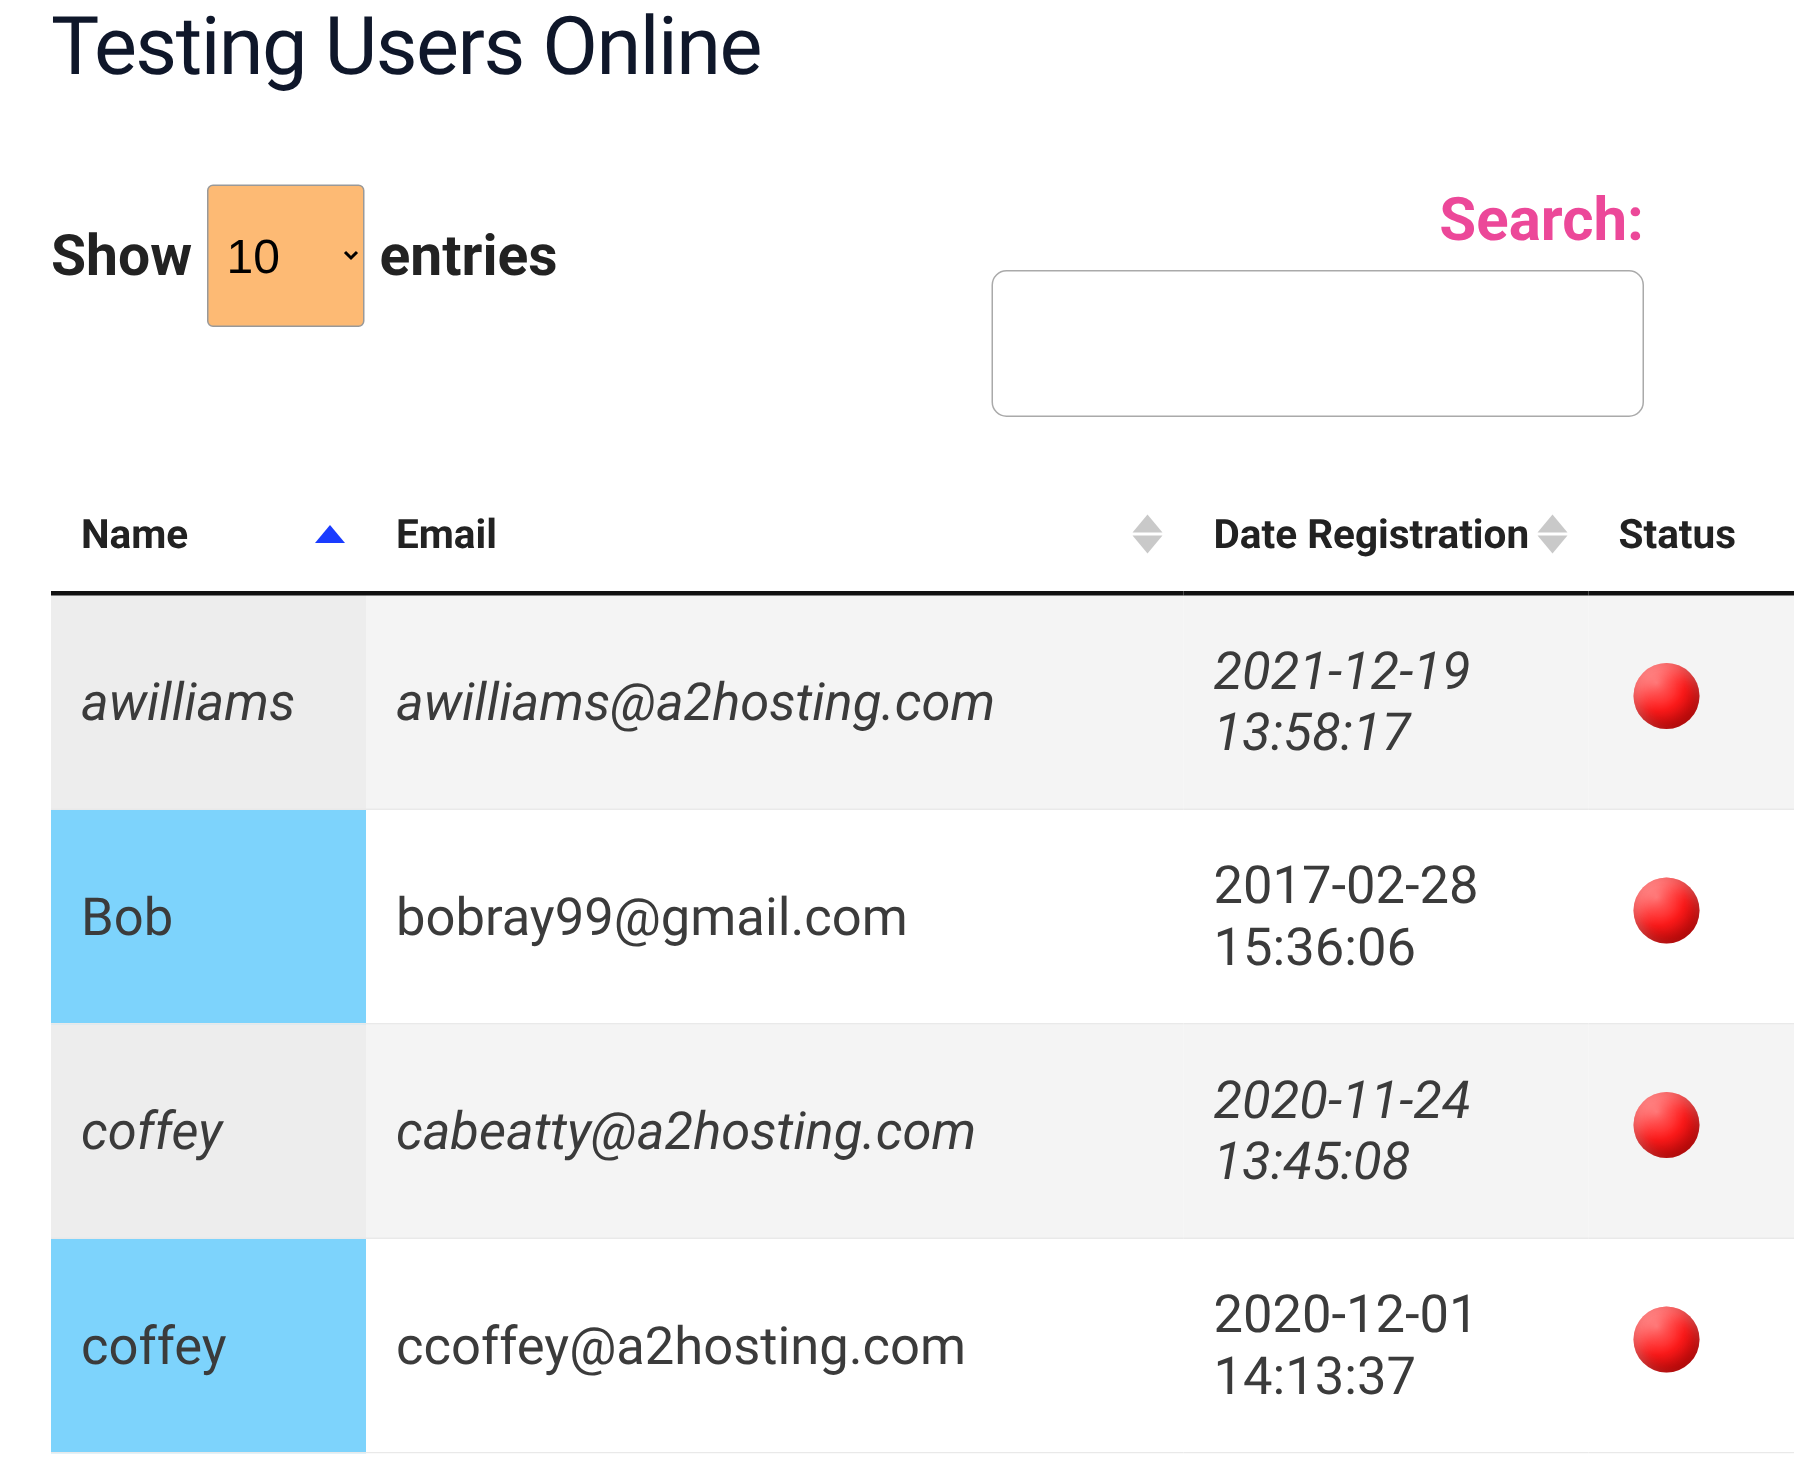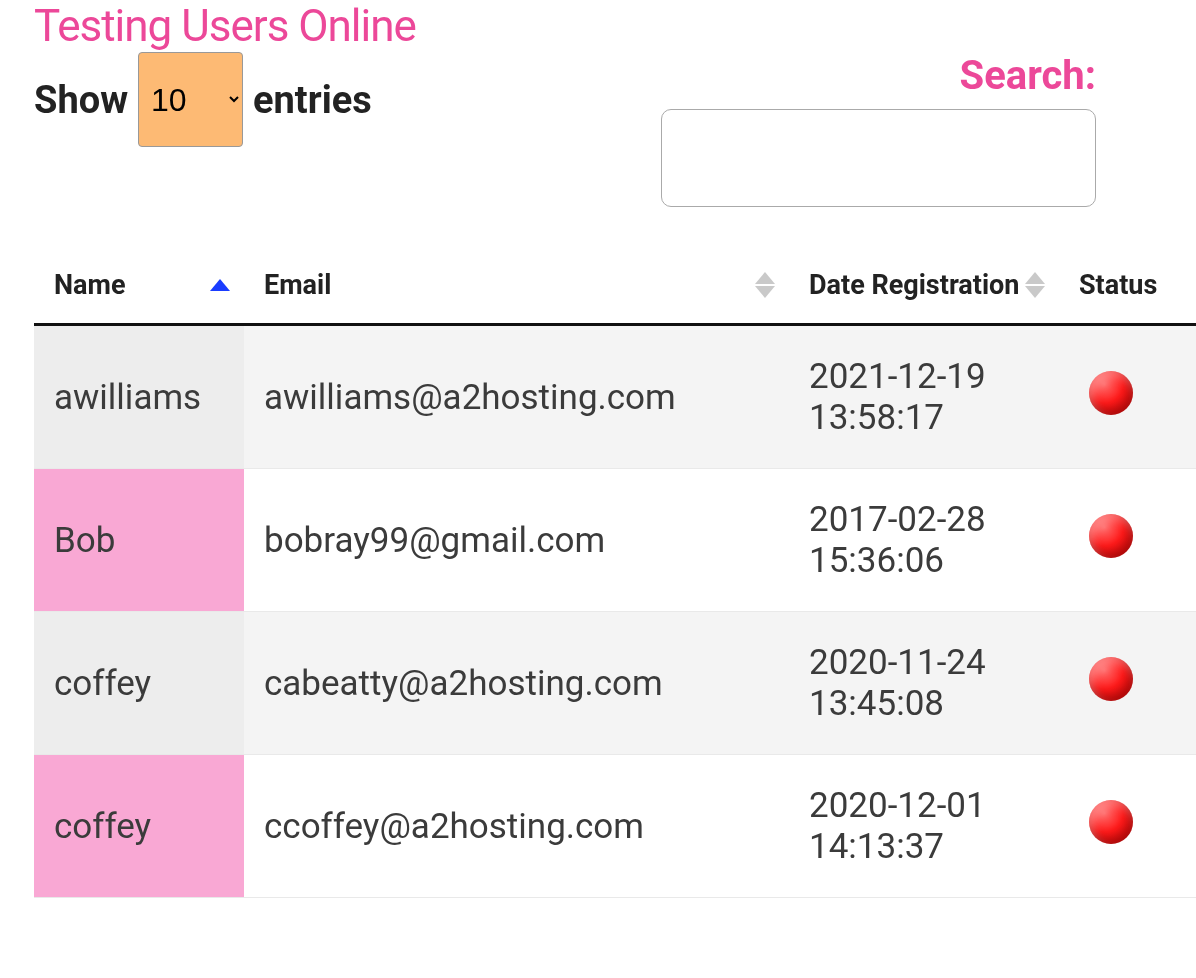--- a/index.html
+++ b/index.html
@@ -12,26 +12,27 @@
   }
   .page{
     padding:0 0 0 34px;
     box-sizing:border-box;
     width:1196px;
     overflow:hidden;
   }
   h1.page-title{
     margin:0;
     padding-top:0;
-    font-size:44px;
+    font-size:54px;
     font-weight:400;
     letter-spacing:-1px;
-    color:#ec4899;
+    color:#0f172a;
   }
   .controls{
+    margin-top:60px;
     display:flex;
     align-items:flex-start;
     gap:0;
   }
   .length-ctrl{
     display:flex;
     align-items:center;
     font-size:38px;
     font-weight:700;
     color:#222;
@@ -112,24 +113,24 @@
   .sort-icons .tri-down{border-top:12px solid #c9c9c9;}
   .sort-icons.asc .tri-up{border-bottom-color:#1a3cff;}
   th.col-status-h{padding-left:30px;}
   tbody td{
     padding:30px 0 30px 20px;
     border-bottom:1px solid #e9e9e9;
     color:#3b3b3b;
     vertical-align:middle;
     word-wrap:break-word;
   }
-  tbody tr.odd td{background:#f4f4f4;}
+  tbody tr.odd td{background:#f4f4f4;font-style:italic;}
   tbody tr.odd td:first-child{background:#ededed;}
   tbody tr.even td{background:#ffffff;}
-  tbody tr.even td:first-child{background:#f9a8d4;}
+  tbody tr.even td:first-child{background:#7dd3fc;}
   .status-dot{
     width:44px;height:44px;
     border-radius:50%;
     display:inline-block;
     box-shadow:inset -4px -6px 10px rgba(0,0,0,0.25), inset 4px 6px 10px rgba(255,255,255,0.35);
   }
   .status-red{
     background:radial-gradient(circle at 35% 30%, #ff6b6b 0%, #ff1a1a 45%, #d60000 100%);
   }
   td.status-cell{text-align:left;padding-left:30px;}

